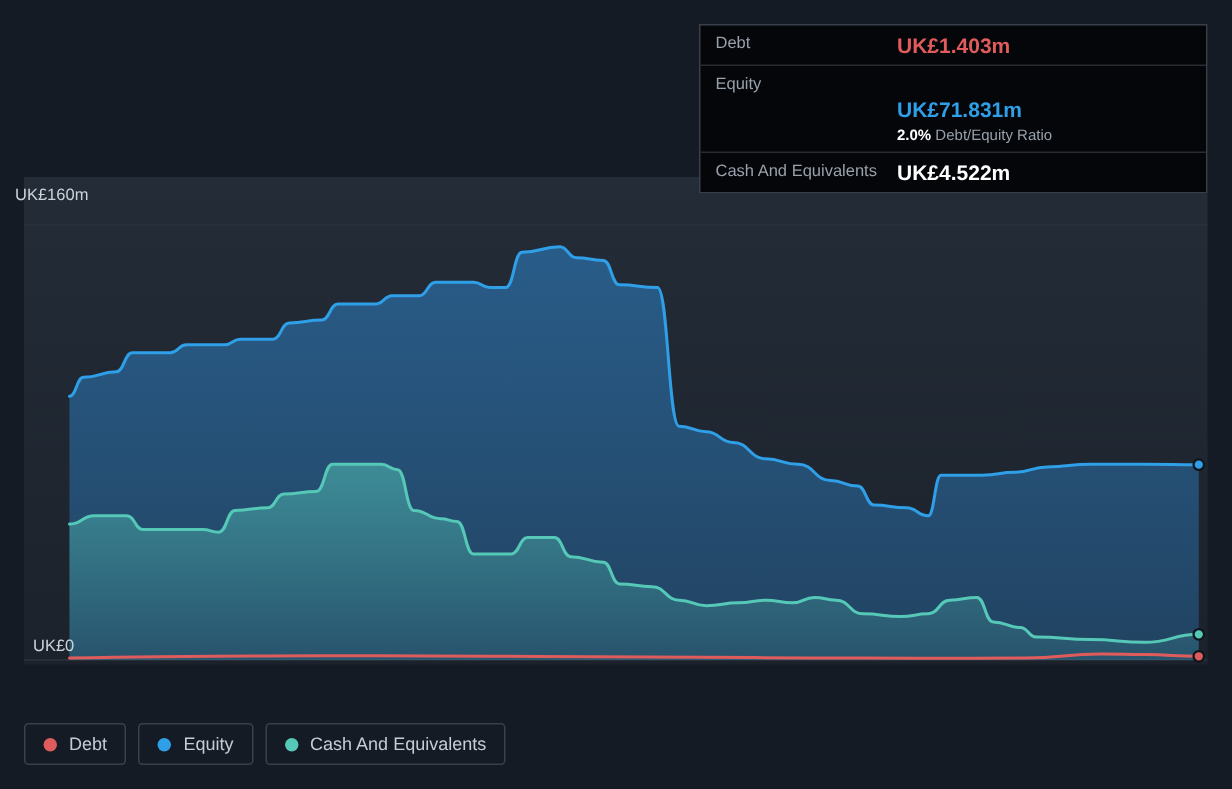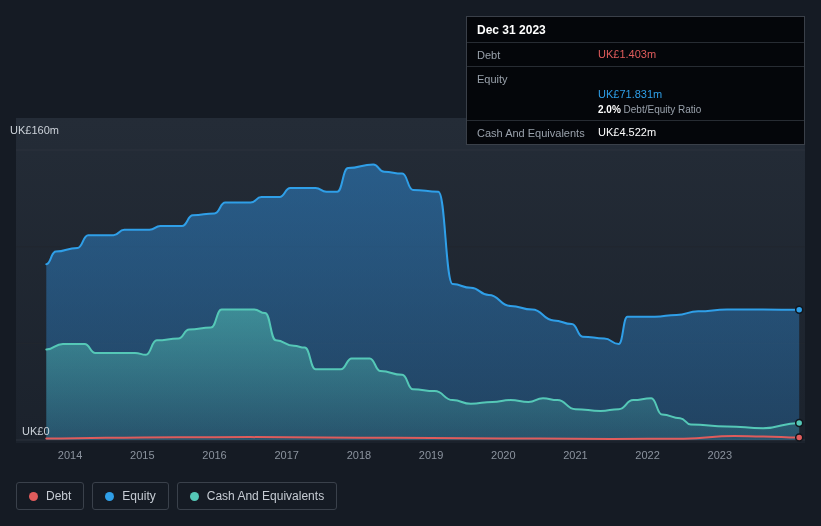--- a/index.html
+++ b/index.html
@@ -19,21 +19,21 @@
   .x-tick { position:absolute; top:0; transform:translateX(-50%); color:#8b939e; font-size:11px; white-space:nowrap; }
   .tooltip {
     position:absolute; left:466px; top:16px; width:339px; box-sizing:border-box;
     background:#04060a; border:1px solid #3a4049; z-index:5;
   }
   .tt-header { padding:6px 10px 5px 10px; color:#ffffff; font-size:12px; font-weight:bold; border-bottom:1px solid #272c33; }
   .tt-row { display:flex; align-items:flex-start; padding:5px 10px; font-size:11px; border-bottom:1px solid #272c33; }
   .tt-row:last-child { border-bottom:none; }
   .tt-label { width:121px; flex:0 0 121px; color:#99a1ab; padding-top:1px; }
   .tt-values { display:flex; flex-direction:column; }
-  .tt-value { font-weight:normal; font-size:11px; }
+  .tt-value { font-weight:bold; font-size:14px; }
   .tt-ratio { margin-top:4px; font-size:10px; }
   .tt-ratio-value { color:#ffffff; font-weight:bold; }
   .tt-ratio-label { color:#99a1ab; }
   .legend { position:absolute; left:16px; top:482px; display:flex; gap:8px; }
   .legend-item {
     display:flex; align-items:center; gap:8px; border:1px solid #3a414b; border-radius:3px;
     padding:6px 12px; color:#c6ccd4; font-size:12px; cursor:pointer; background:transparent;
   }
   .legend-dot { width:9px; height:9px; border-radius:50%; flex:0 0 9px; }
 </style>
@@ -66,35 +66,22 @@
         <path d="M30.3,231.4C38.6,231.4 38.6,225.9 46.9,225.9C57.7,225.9 57.7,225.9 68.6,225.9C74.0,225.9 74.0,235.0 79.4,235.0C99.3,235.0 99.3,235.0 119.1,235.0C124.5,235.0 124.5,236.8 129.9,236.8C135.3,236.8 135.3,222.3 140.8,222.3C151.6,222.3 151.6,220.5 162.4,220.5C167.8,220.5 167.8,211.4 173.2,211.4C184.1,211.4 184.1,209.6 194.9,209.6C200.3,209.6 200.3,191.5 205.7,191.5C222.0,191.5 222.0,191.5 238.2,191.5C243.6,191.5 243.6,195.1 249.0,195.1C254.5,195.1 254.5,222.3 259.9,222.3C268.9,222.3 268.9,227.8 277.9,227.8C283.3,227.8 283.3,229.6 288.7,229.6C294.2,229.6 294.2,251.3 299.6,251.3C312.2,251.3 312.2,251.3 324.8,251.3C330.3,251.3 330.3,240.4 335.7,240.4C344.7,240.4 344.7,240.4 353.7,240.4C359.1,240.4 359.1,253.1 364.5,253.1C375.4,253.1 375.4,256.8 386.2,256.8C391.6,256.8 391.6,271.3 397.0,271.3C407.9,271.3 407.9,273.1 418.7,273.1C427.7,273.1 427.7,282.1 436.7,282.1C445.8,282.1 445.8,285.8 454.8,285.8C465.6,285.8 465.6,283.9 476.4,283.9C485.5,283.9 485.5,282.1 494.5,282.1C503.5,282.1 503.5,283.9 512.5,283.9C519.7,283.9 519.7,280.3 527.0,280.3C534.2,280.3 534.2,282.1 541.4,282.1C550.4,282.1 550.4,291.2 559.4,291.2C572.1,291.2 572.1,293.0 584.7,293.0C593.7,293.0 593.7,291.2 602.8,291.2C610.0,291.2 610.0,282.1 617.2,282.1C626.2,282.1 626.2,280.3 635.2,280.3C640.7,280.3 640.7,296.6 646.1,296.6C655.1,296.6 655.1,300.3 664.1,300.3C669.5,300.3 669.5,306.6 674.9,306.6C693.0,306.6 693.0,308.4 711.0,308.4C729.1,308.4 729.1,310.2 747.1,310.2C765.2,310.2 765.2,304.9 783.2,304.9" fill="none" stroke="#55c8b7" stroke-width="2" stroke-linejoin="round" stroke-linecap="round"></path>
         <path d="M30.3,320.6C60.3,320.6 60.3,319.8 90.2,319.8C126.3,319.8 126.3,319.3 162.4,319.3C198.5,319.3 198.5,319.1 234.6,319.1C270.7,319.1 270.7,319.5 306.8,319.5C342.9,319.5 342.9,319.8 379.0,319.8C415.1,319.8 415.1,320.2 451.2,320.2C487.3,320.2 487.3,320.6 523.4,320.6C559.4,320.6 559.4,320.9 595.5,320.9C631.6,320.9 631.6,320.7 667.7,320.7C693.0,320.7 693.0,318.0 718.3,318.0C732.7,318.0 732.7,318.4 747.1,318.4C765.2,318.4 765.2,319.5 783.2,319.5" fill="none" stroke="#e05c5c" stroke-width="2" stroke-linejoin="round" stroke-linecap="round"></path>
         <circle cx="783.2" cy="191.8" r="3.5" fill="#2f9fe8" stroke="#10161d" stroke-width="1.5"></circle>
         <circle cx="783.2" cy="304.9" r="3.5" fill="#55c8b7" stroke="#10161d" stroke-width="1.5"></circle>
         <circle cx="783.2" cy="319.5" r="3.5" fill="#e05c5c" stroke="#10161d" stroke-width="1.5"></circle>
       </svg>
   </div>
 
   <div class="y-label y-bottom">UK£0</div>
 
-  <div class="x-axis">
-      <span class="x-tick" style="left: 54.1px;">2014</span>
-      <span class="x-tick" style="left: 126.3px;">2015</span>
-      <span class="x-tick" style="left: 198.5px;">2016</span>
-      <span class="x-tick" style="left: 270.7px;">2017</span>
-      <span class="x-tick" style="left: 342.9px;">2018</span>
-      <span class="x-tick" style="left: 415.1px;">2019</span>
-      <span class="x-tick" style="left: 487.3px;">2020</span>
-      <span class="x-tick" style="left: 559.4px;">2021</span>
-      <span class="x-tick" style="left: 631.6px;">2022</span>
-      <span class="x-tick" style="left: 703.8px;">2023</span>
-    </div>
 
   <div class="tooltip">
-    <div class="tt-header">Dec 31 2023</div>
     <div>
         <div class="tt-row">
           <span class="tt-label">Debt</span>
           <span class="tt-values">
             <span class="tt-value" style="color: rgb(224, 92, 92);">UK£1.403m</span>
           </span>
         </div>
         <div class="tt-row">
           <span class="tt-label">Equity</span>
           <span class="tt-values">

